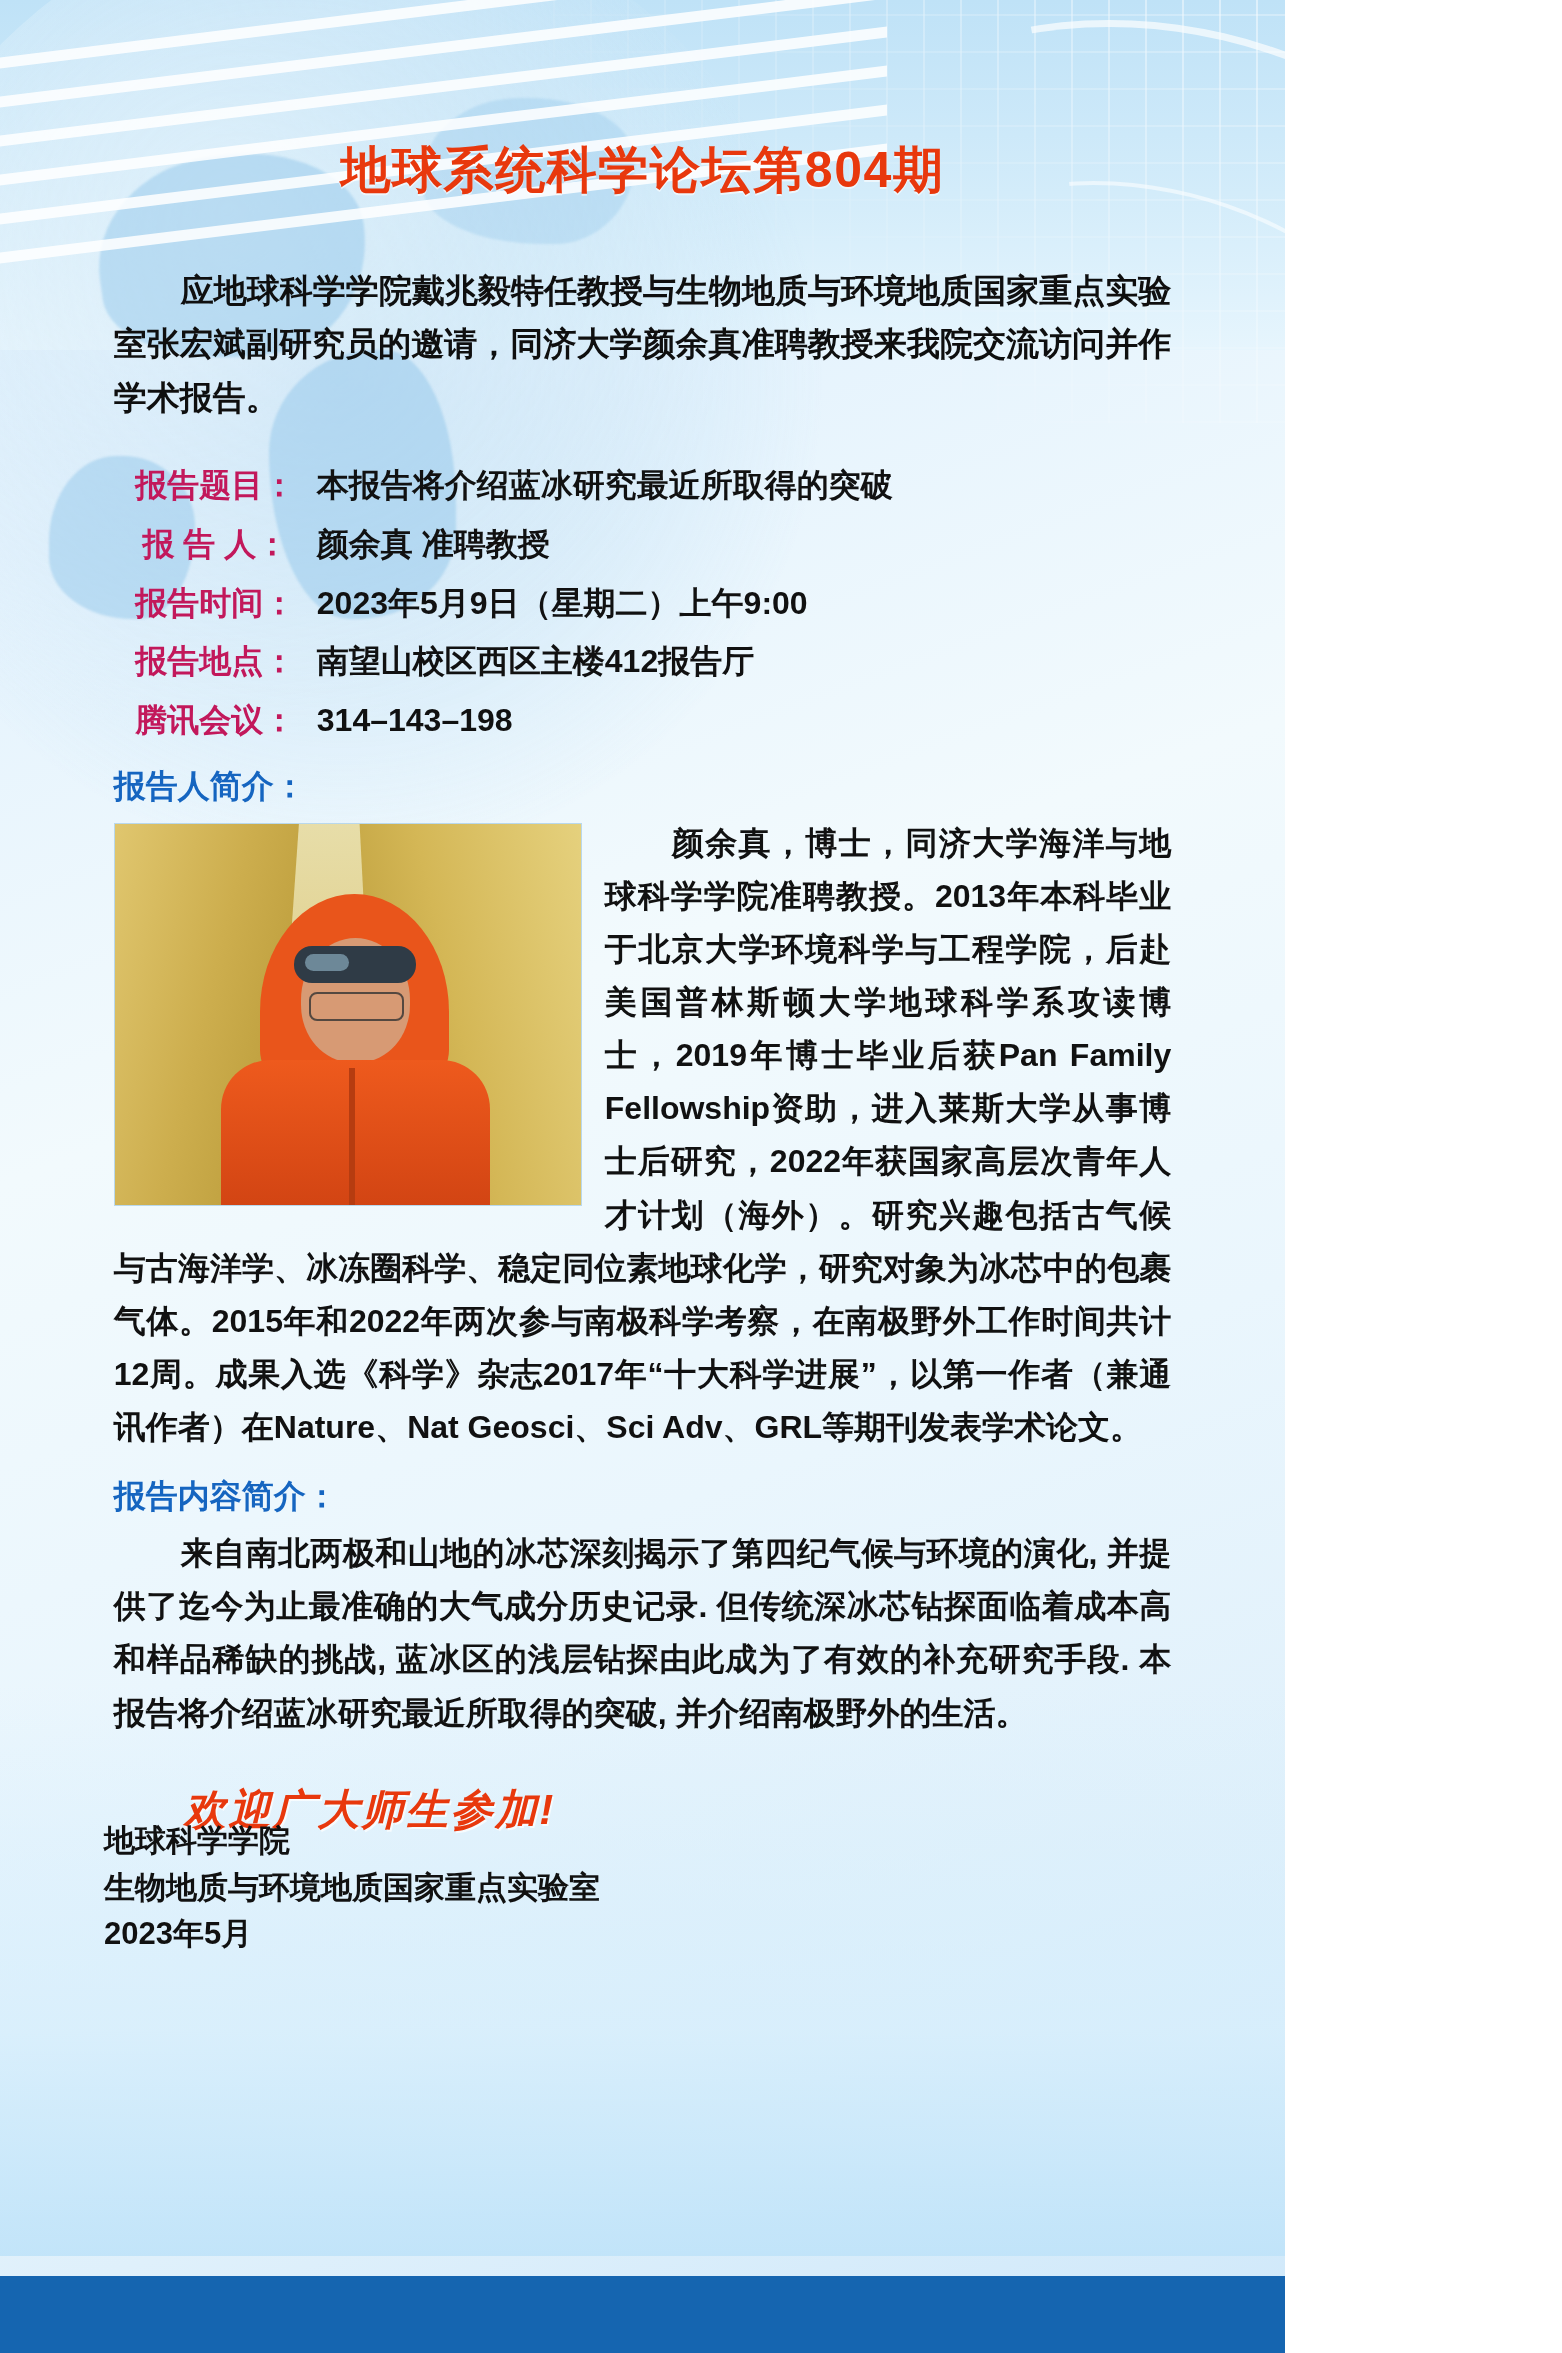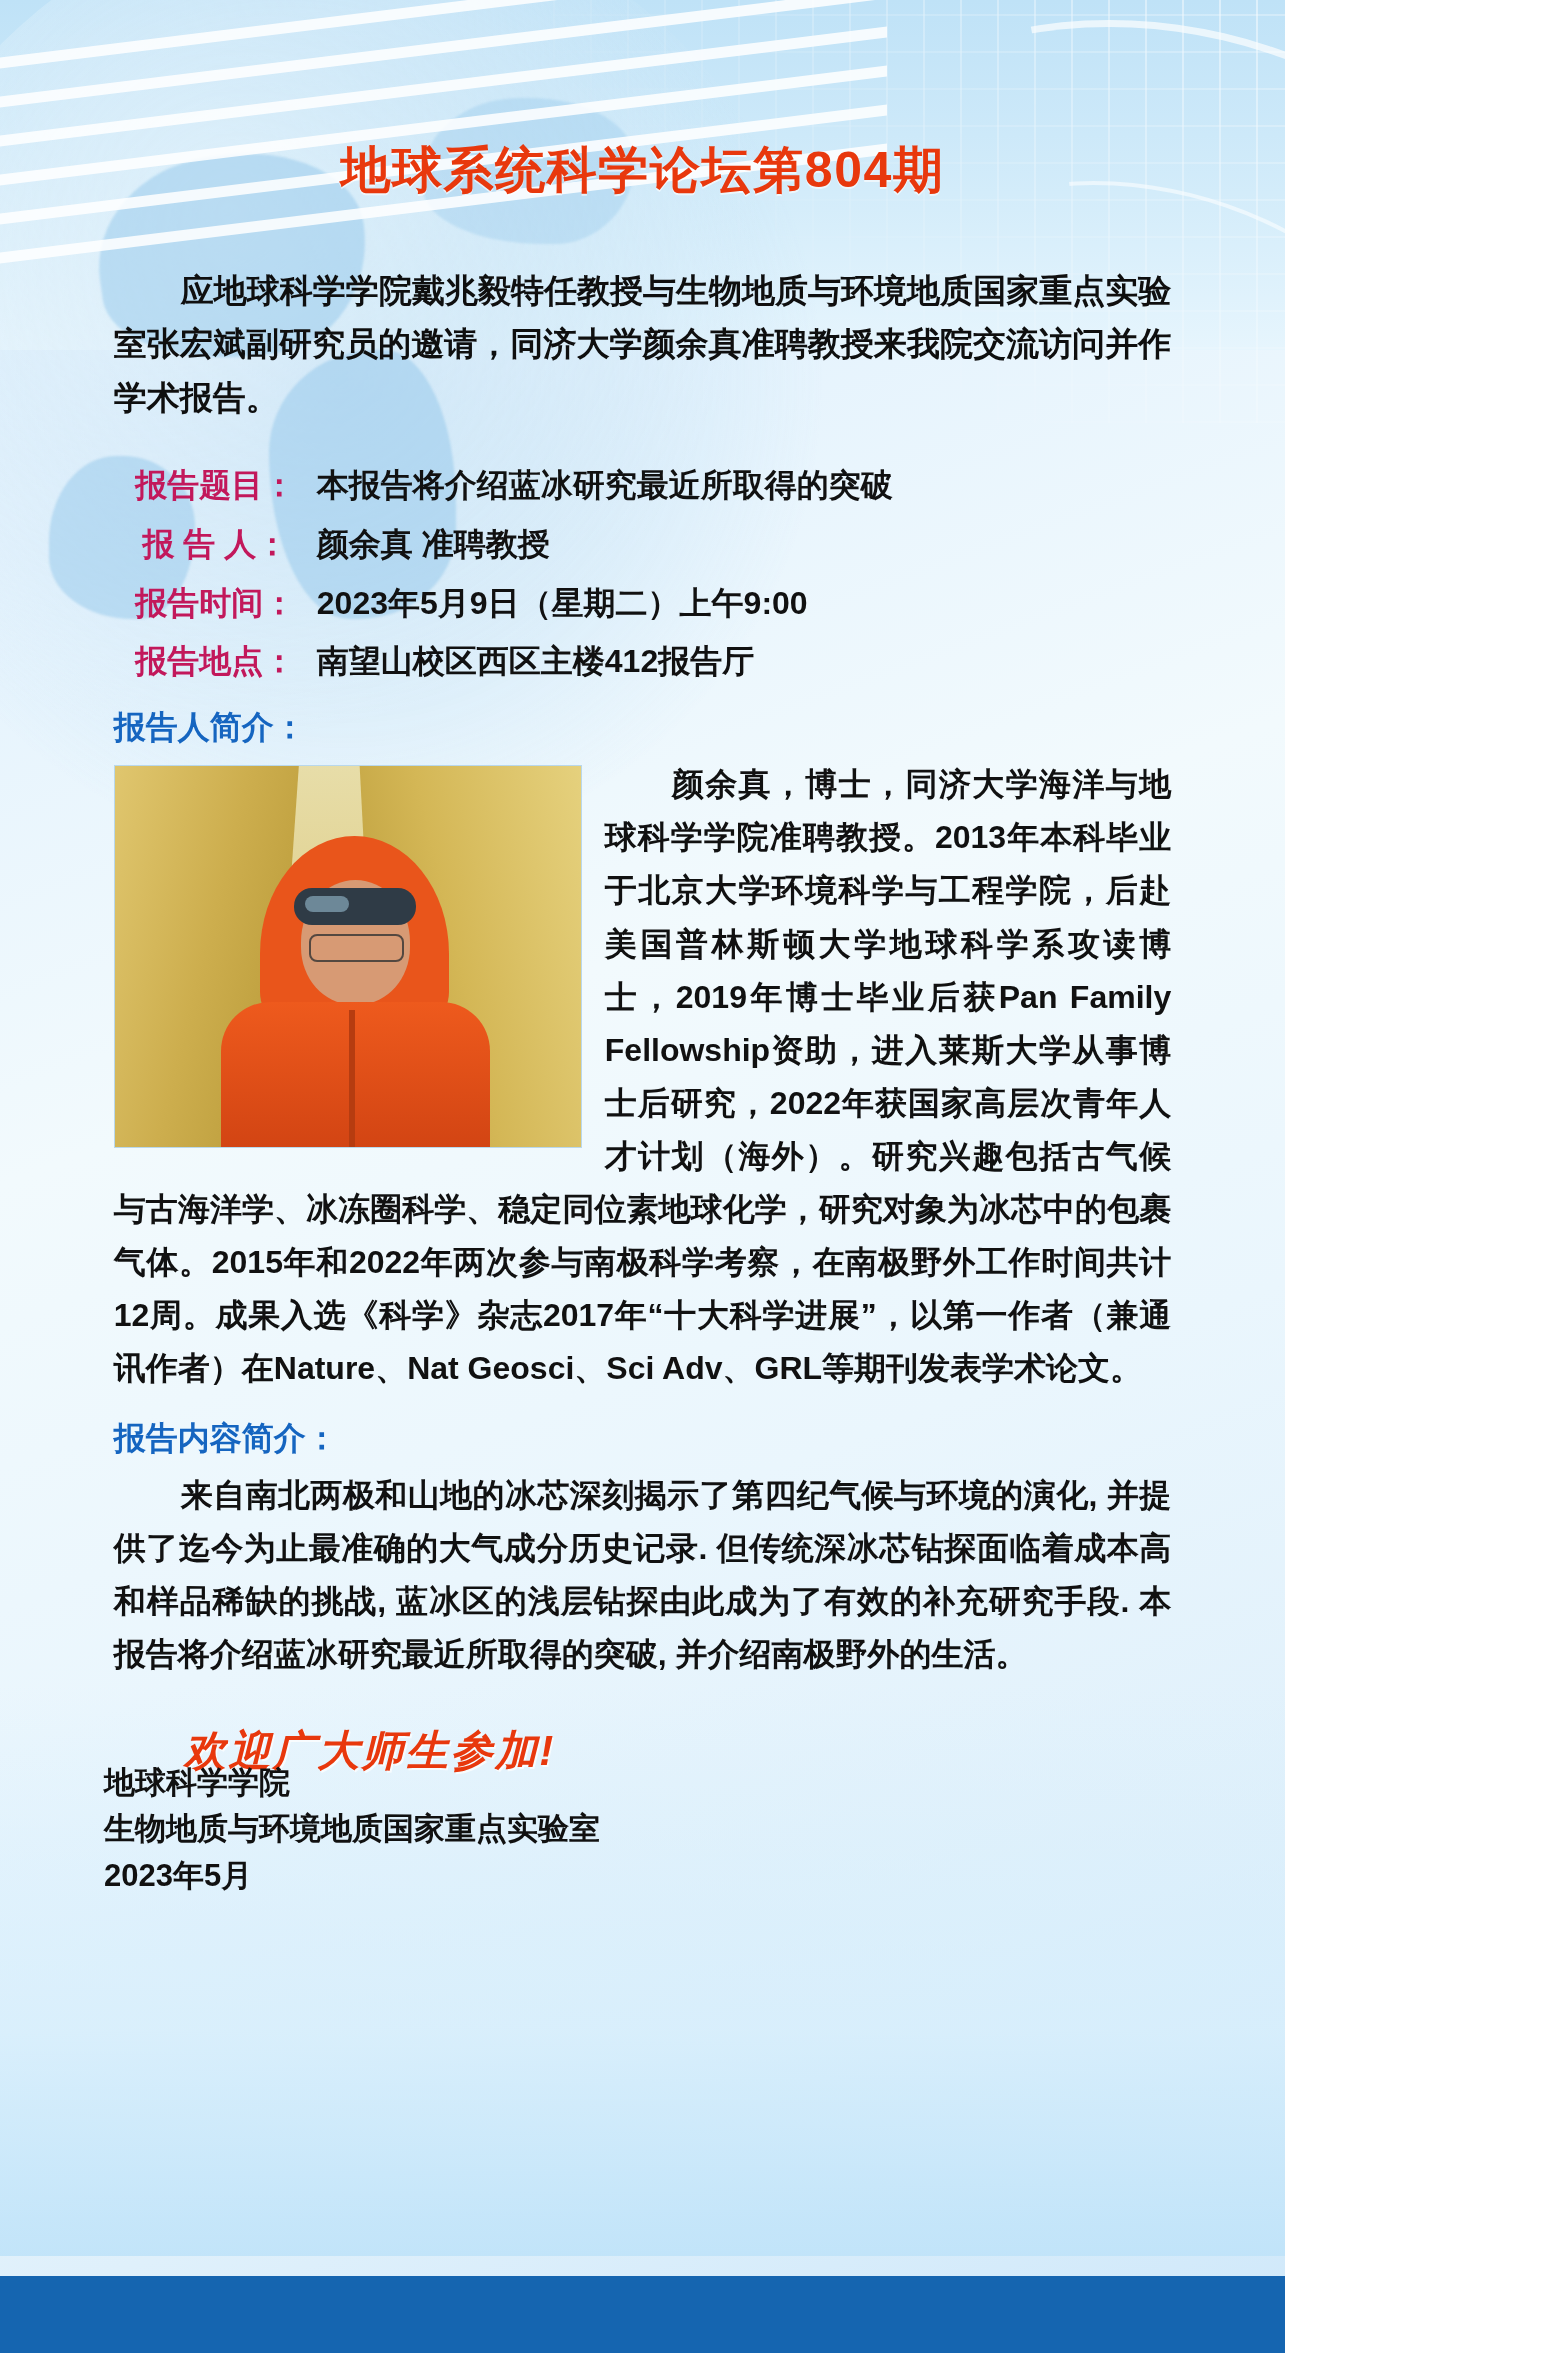--- a/index.html
+++ b/index.html
@@ -270,20 +270,24 @@
         <span class="meta-value">颜余真  准聘教授</span>
       </div>
       <div class="meta-row">
         <span class="meta-label">报告时间：</span>
         <span class="meta-value">2023年5月9日（星期二）上午9:00</span>
       </div>
       <div class="meta-row">
         <span class="meta-label">报告地点：</span>
         <span class="meta-value">南望山校区西区主楼412报告厅</span>
       </div>
+      <div class="meta-row">
+        <span class="meta-label">腾讯会议：</span>
+        <span class="meta-value">314–143–198</span>
+      </div>
     </div>
 
     <div class="section-label">报告人简介：</div>
 
     <div class="portrait">
       <div class="ph-sky"></div>
       <div class="ph-ground"></div>
       <div class="ph-tentC"></div>
       <div class="ph-tentL"></div>
       <div class="ph-tentR"></div>

